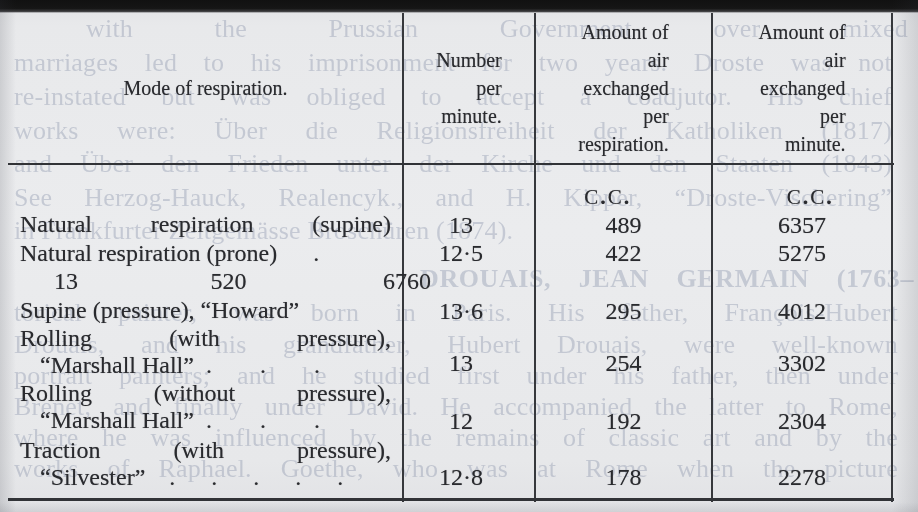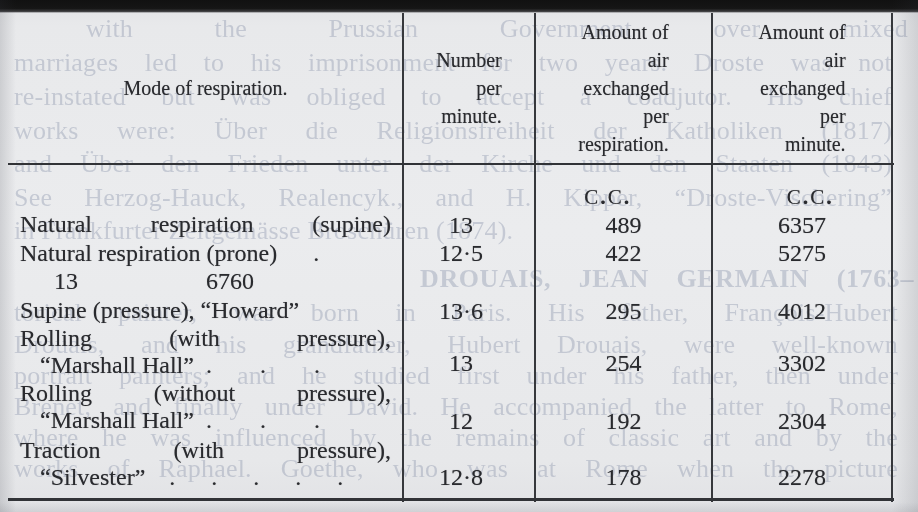--- a/index.html
+++ b/index.html
@@ -123,20 +123,21 @@
       <div class="cell mode">
           <span class="l1">Natural respiration (prone)  .</span>
         </div>
       <div class="cell num n2 c2">12·5</div>
       <div class="cell num c3">422</div>
       <div class="cell num c4">5275</div>
     </div>
 
     <div class="row" style="height:28px">
       <div class="cell num n2 c2">13</div>
+      <div class="cell num c3">520</div>
       <div class="cell num c4">6760</div>
     </div>
 
     <div class="row" style="height:30px">
       <div class="cell mode">
           <span class="l1">Supine (pressure), “Howard”</span>
         </div>
       <div class="cell num n2 c2">13·6</div>
       <div class="cell num c3">295</div>
       <div class="cell num c4">4012</div>

